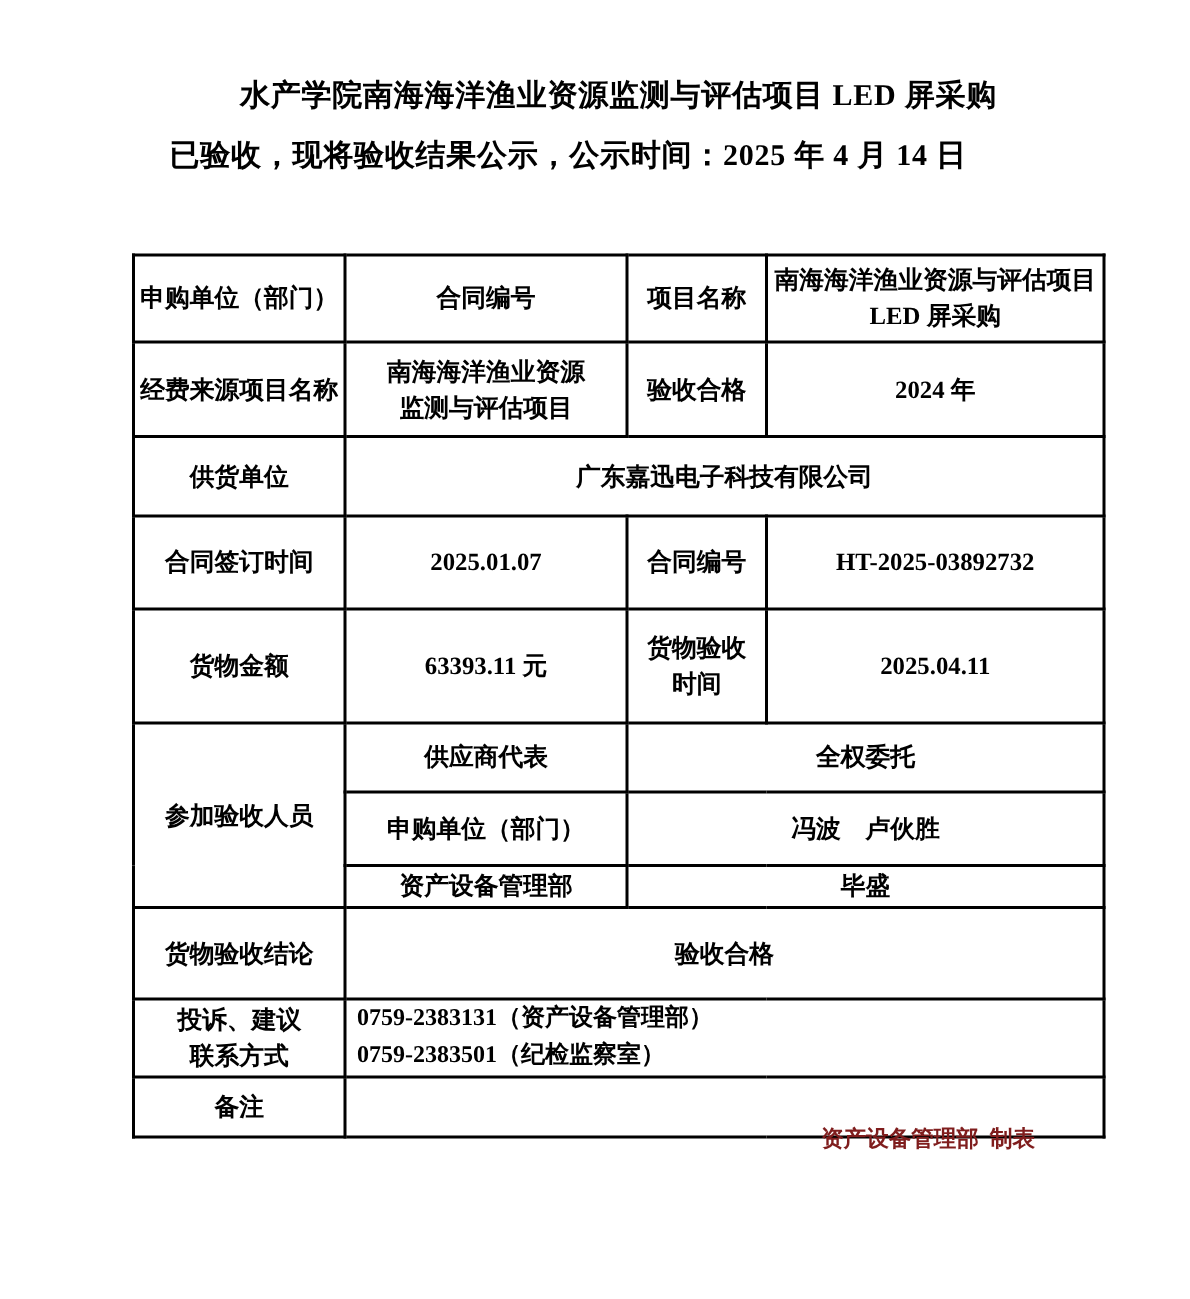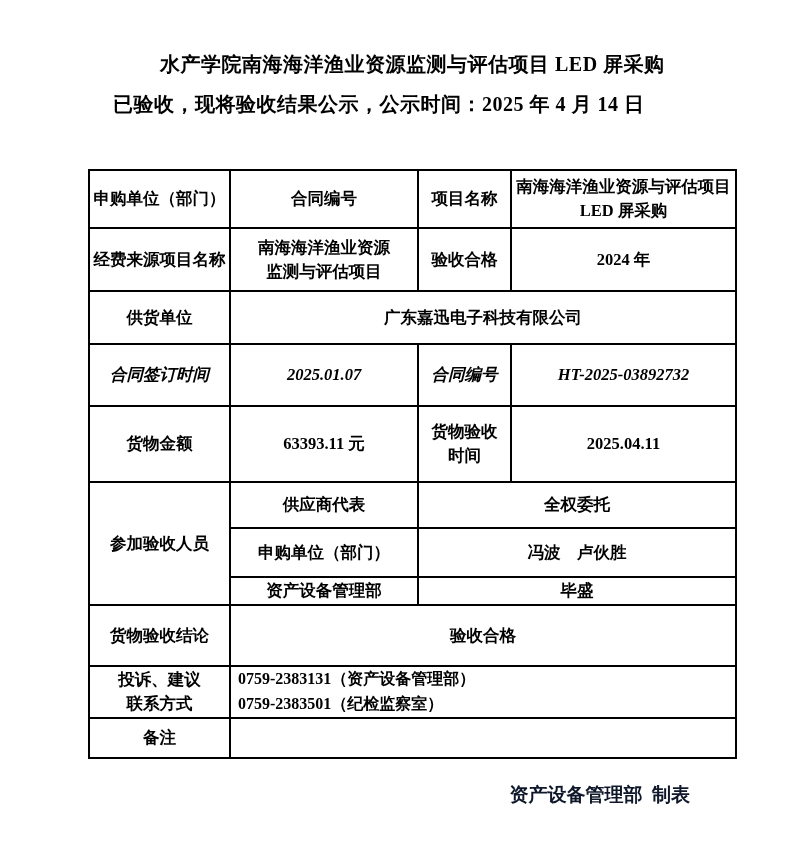--- a/index.html
+++ b/index.html
@@ -58,36 +58,36 @@
   .acceptance-table td.left-text {
     text-align: left;
     padding-left: 7px;
     padding-right: 0;
     font-size: 16px;
     line-height: 1.55;
   }
   tr.r1  { height: 58px; }
   tr.r2  { height: 63px; }
   tr.r3  { height: 53px; padding-left: 22px; }
-  tr.r4  { height: 62px; font-style: italic; }
+  tr.r4  { height: 62px; }
   tr.r5  { height: 76px; }
   tr.r6a { height: 46px; }
   tr.r6b { height: 49px; }
   tr.r6c { height: 28px; }
   tr.r7  { height: 61px; }
   tr.r8  { height: 46px; }
   tr.r9  { height: 40px; }
   
   .footer-sign {
     position: absolute;
-    top: 782px;
+    top: 750px;
     right: 103px;
-    font-size: 19px;
+    font-size: 15px;
     font-weight: bold;
-    color: #0f172a;
+    color: #7f1d1d;
     white-space: pre;
   }
 </style>
 </head>
 <body>
 
 <div class="page">
 
   <div class="intro">
     <div class="line first">水产学院南海海洋渔业资源监测与评估项目 LED 屏采购</div>

